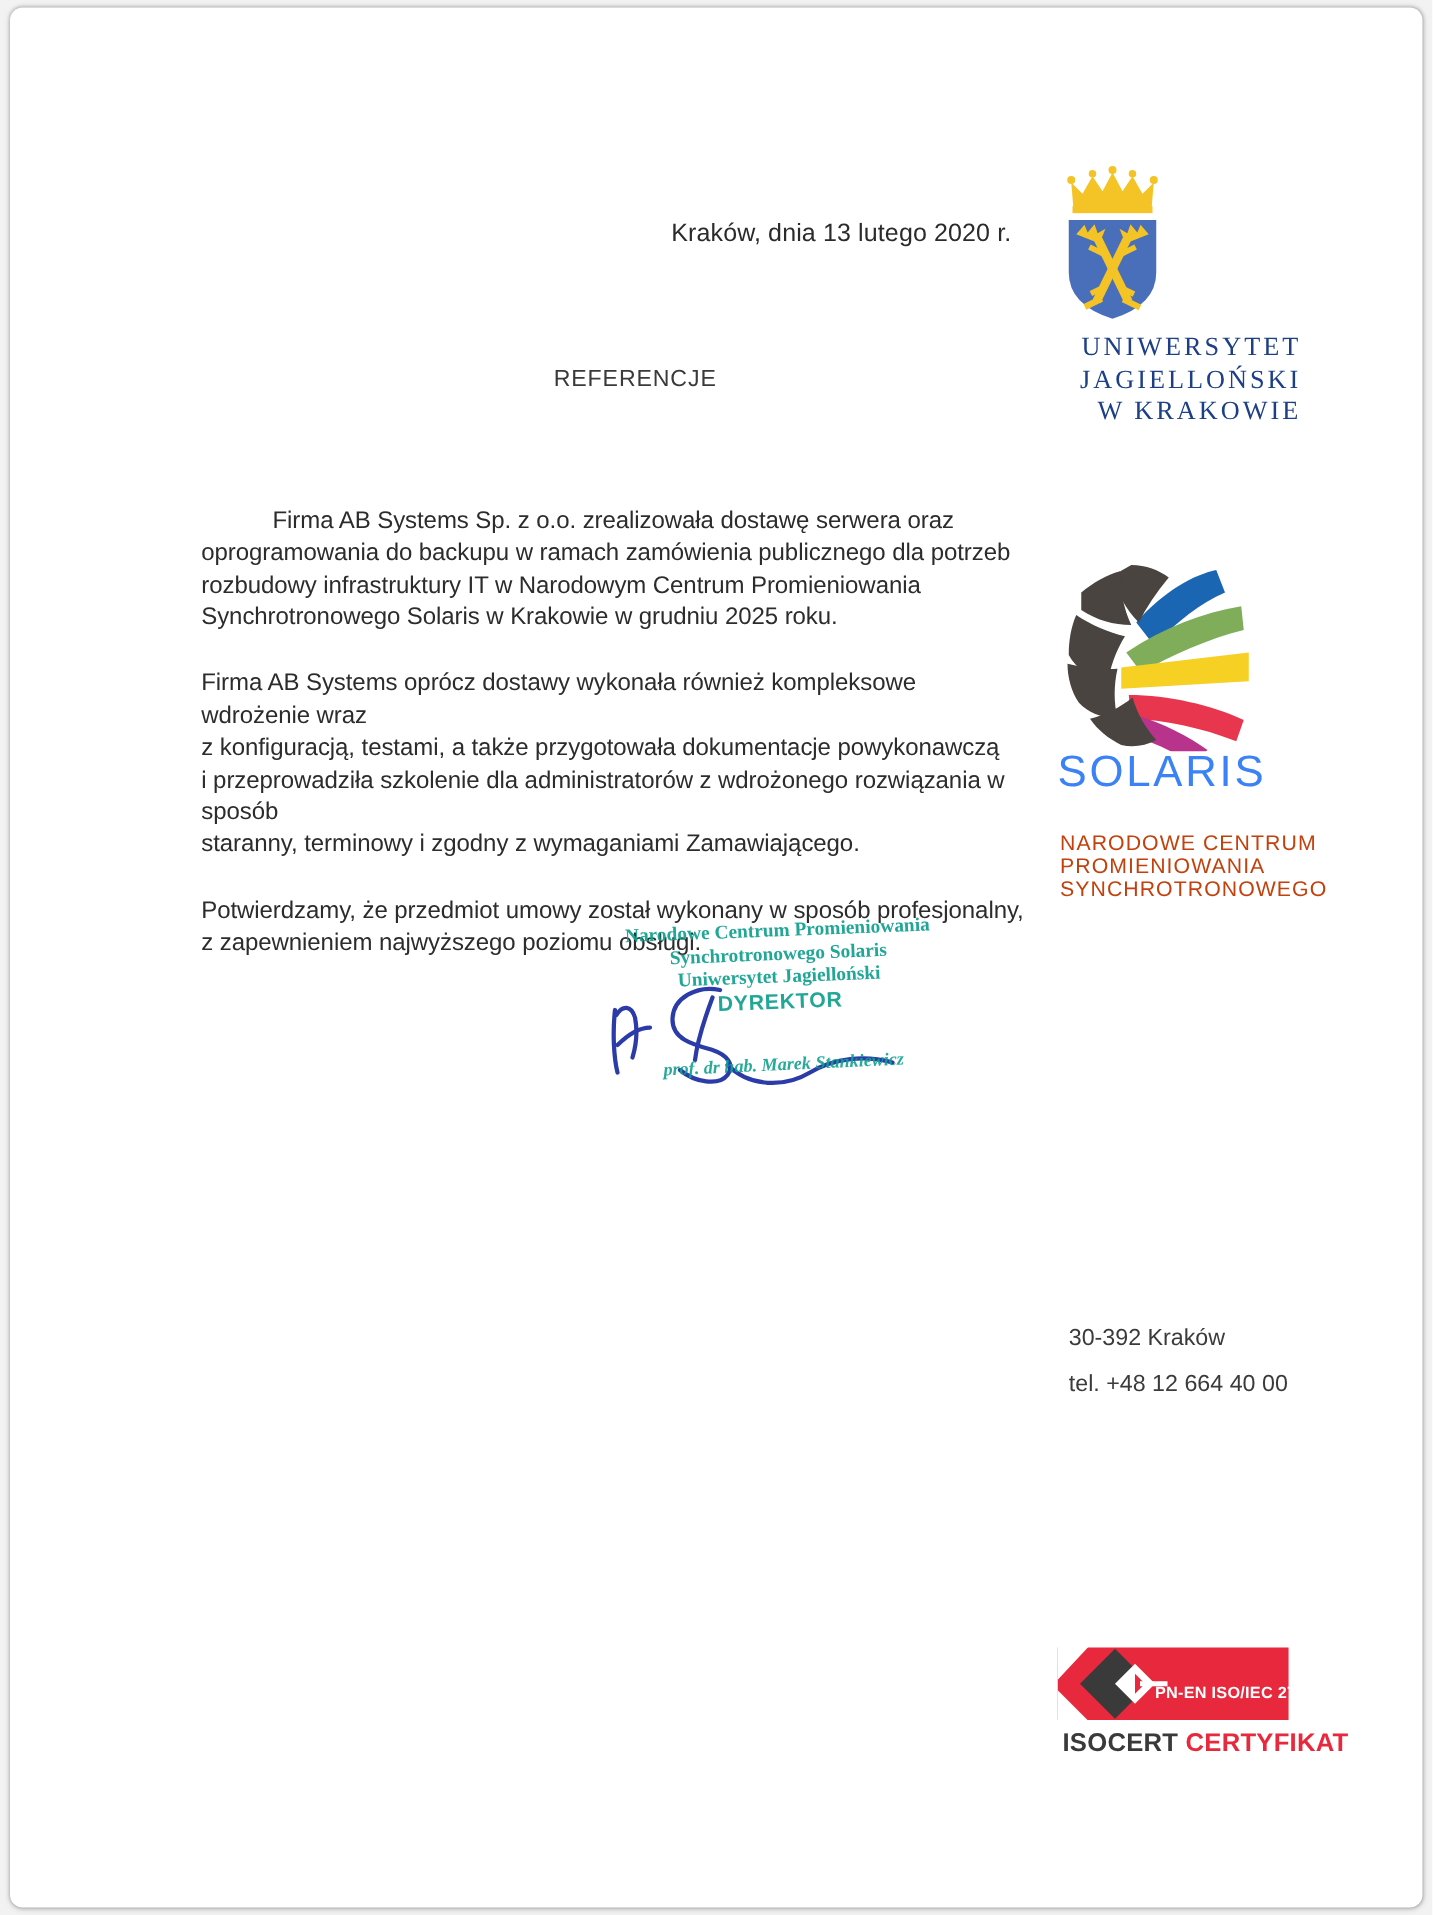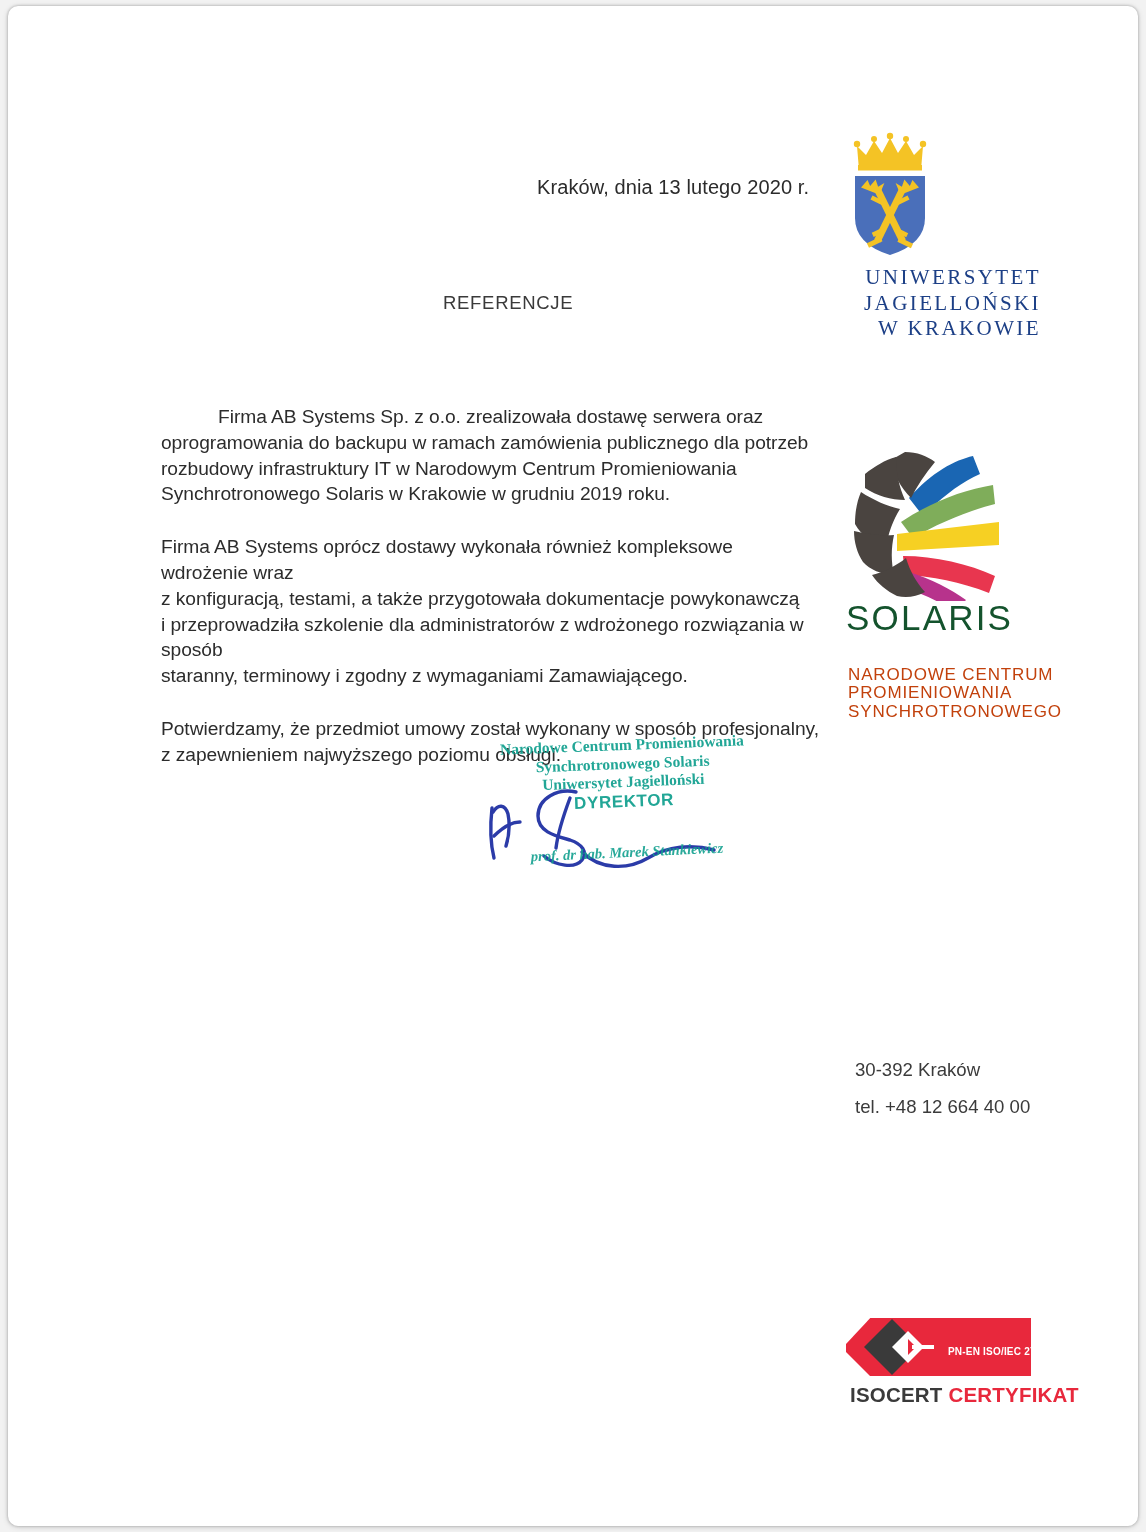--- a/index.html
+++ b/index.html
@@ -118,21 +118,21 @@
     left: 6px;
     top: 0px;
     width: 160px;
     height: 155px;
   }
   .solaris-name {
     position: absolute;
     left: 5px;
     top: 152px;
     font-size: 35px;
-    color: #14532d;
+    color: #3b82f6;
     letter-spacing: 2.2px;
     font-weight: 400;
     white-space: nowrap;
   }
   .solaris-sub {
     position: absolute;
     left: 7px;
     top: 192px;
     font-size: 17px;
     color: #c2410c;
@@ -218,26 +218,25 @@
   }
   .iso-banner {
     position: absolute;
     left: 0; top: 0;
     width: 185px; height: 68px;
   }
   .iso-standard {
     position: absolute;
     left: 78px;
     top: 32px;
-    font-size: 10px;
+    font-size: 13px;
     font-weight: bold;
     color: #ffffff;
     letter-spacing: 0.2px;
     white-space: nowrap;
-    margin-left: 24px;
   }
   .iso-caption {
     position: absolute;
     left: 4px;
     top: 69px;
     font-size: 20.5px;
     font-weight: bold;
     letter-spacing: 0.2px;
     white-space: nowrap;
   }
@@ -251,21 +250,21 @@
   <div class="document-sheet">
 
     <div class="date-line">Kraków, dnia 13 lutego 2020 r.</div>
 
     <div class="doc-title">REFERENCJE</div>
 
     <div class="body-block">
       <p class="body-par indented">Firma AB Systems Sp. z o.o. zrealizowała dostawę serwera oraz
 oprogramowania do backupu w ramach zamówienia publicznego dla potrzeb
 rozbudowy infrastruktury IT w Narodowym Centrum Promieniowania
-Synchrotronowego Solaris w Krakowie w grudniu 2019 roku.</p>
+Synchrotronowego Solaris w Krakowie w grudniu 2025 roku.</p>
       <p class="body-par">Firma AB Systems oprócz dostawy wykonała również kompleksowe wdrożenie wraz
 z konfiguracją, testami, a także przygotowała dokumentacje powykonawczą
 i przeprowadziła szkolenie dla administratorów z wdrożonego rozwiązania w sposób
 staranny, terminowy i zgodny z wymaganiami Zamawiającego.</p>
       <p class="body-par">Potwierdzamy, że przedmiot umowy został wykonany w sposób profesjonalny,
 z zapewnieniem najwyższego poziomu obsługi.</p>
     </div>
 
     <div class="uj-logo">
       <svg class="uj-crest" viewBox="0 0 100 125">

